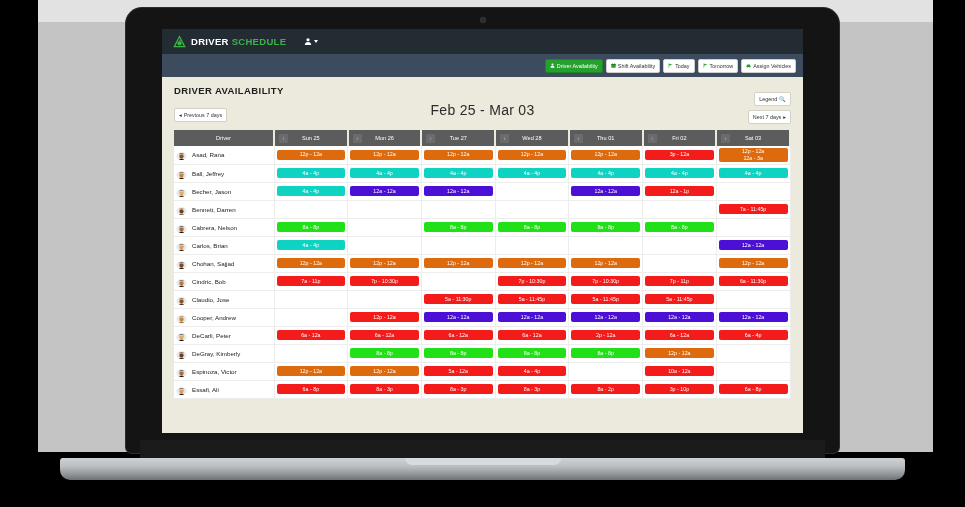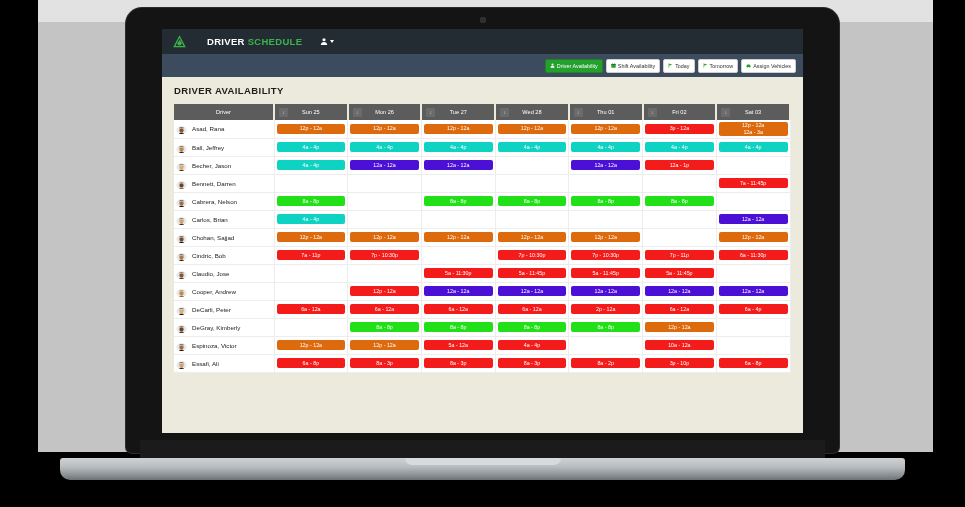--- a/index.html
+++ b/index.html
@@ -49,21 +49,21 @@
   .base-shadow {
     position:absolute; left:70px; top:479px; width:825px; height:9px;
     background: linear-gradient(to bottom, rgba(0,0,0,0.55), rgba(0,0,0,0));
   }
 
   
   .navbar {
     height:25px; background:#232b33; display:flex; align-items:center;
     padding-left:10px; position:relative;
   }
-  .brand { display:flex; align-items:center; gap:20px; margin-right:18px; }
+  .brand { display:flex; align-items:center; gap:4px; margin-right:18px; }
   .brand-mark { width:15px; height:15px; flex:0 0 15px; }
   .brand-text { font-size:9.5px; font-weight:bold; letter-spacing:.3px; white-space:nowrap; }
   .brand-text .w1 { color:#ffffff; }
   .brand-text .w2 { color:#3bb54a; }
   .nav-links { display:flex; align-items:center; flex:1; }
   .nav-link {
     color:#ffffff; font-size:7.5px; padding:0 20px; white-space:nowrap;
     text-decoration:none; letter-spacing:.2px;
   }
   .nav-link.active { color:#3bb54a; }
@@ -206,20 +206,35 @@
         <circle cx="4.2" cy="12.6" r="1.6" fill="#1d8523"></circle>
         <circle cx="11.8" cy="12.6" r="1.6" fill="#1d8523"></circle>
       </svg>
       <span>Assign Vehicles</span>
     </div>
   </div>
 
   <div class="page">
     <div class="page-title">DRIVER AVAILABILITY</div>
 
+    <div class="ctrl-row">
+      <div class="pill pill-prev">
+        <span>◂</span>
+        <span>Previous 7 days</span>
+      </div>
+      <div class="range-title">Feb 25 - Mar 03</div>
+      <div class="pill pill-legend">
+        <span>Legend</span>
+        <span>🔍</span>
+      </div>
+      <div class="pill pill-next">
+        <span>Next 7 days</span>
+        <span>▸</span>
+      </div>
+    </div>
 
     <table class="sched">
       <thead>
         <tr>
           <th class="driver-col">
             <span>Driver</span>
           </th>
           <th><span class="sort-ico">↕</span><span>Sun 25</span></th>
           <th><span class="sort-ico">↕</span><span>Mon 26</span></th>
           <th><span class="sort-ico">↕</span><span>Tue 27</span></th>

